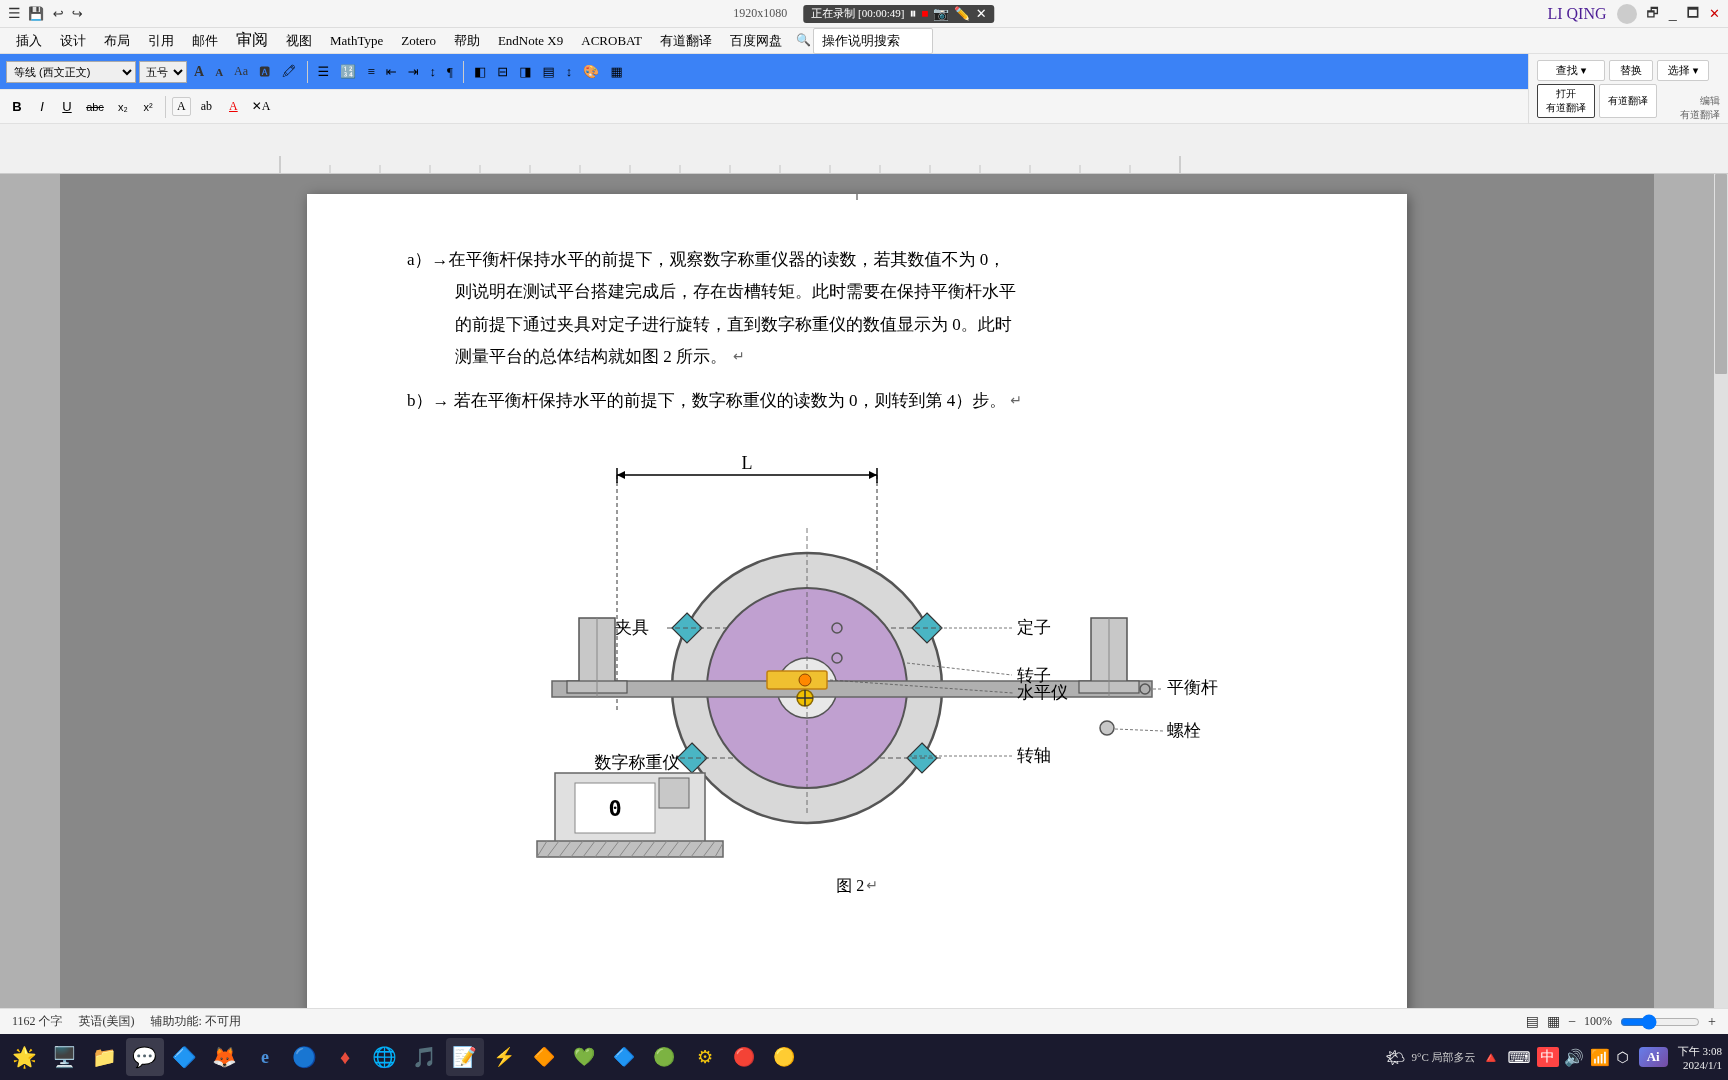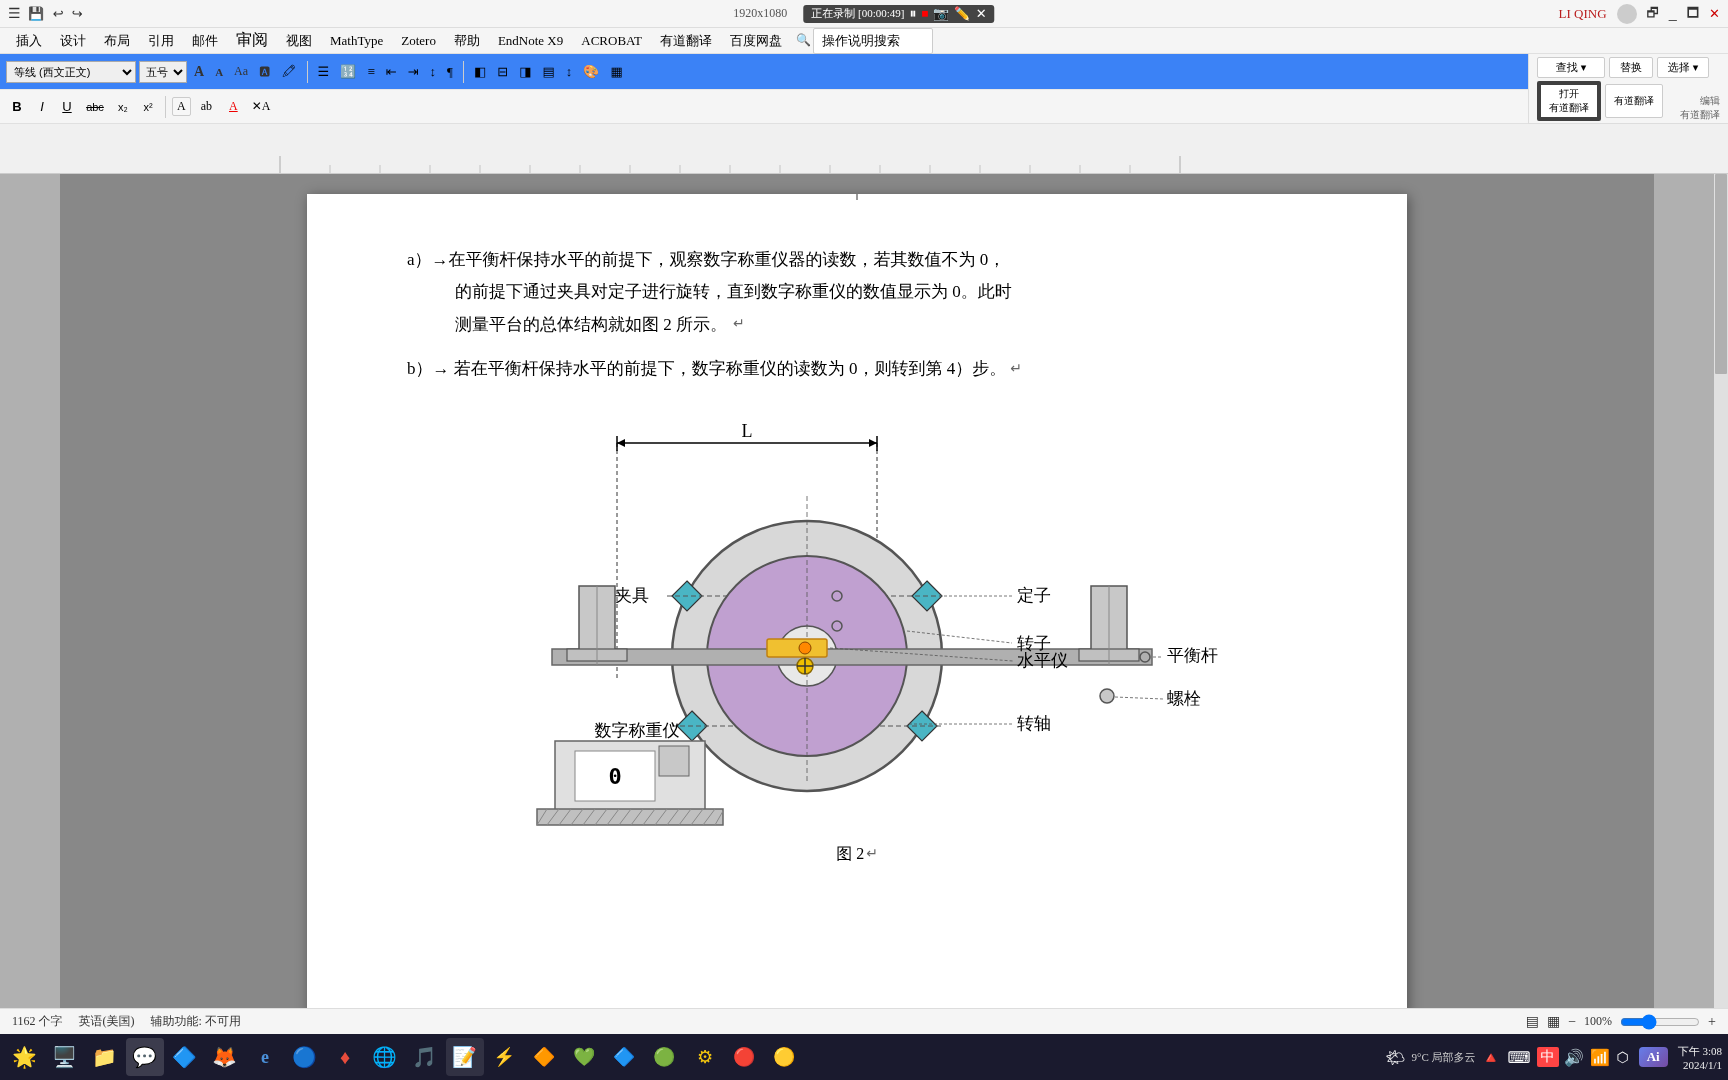--- a/index.html
+++ b/index.html
@@ -106,21 +106,21 @@
     <span style="display:flex;align-items:center;gap:5px;background:#444;color:#fff;padding:1px 8px;border-radius:3px;font-size:11px;">
       <span>正在录制 [00:00:49]</span>
       <span style="cursor:pointer;font-size:14px;">⏸</span>
       <span style="cursor:pointer;color:red;font-size:14px;">⏹</span>
       <span style="cursor:pointer;font-size:13px;">📷</span>
       <span style="cursor:pointer;font-size:13px;">✏️</span>
       <span style="cursor:pointer;font-size:13px;">✕</span>
     </span>
   </div>
   <div style="margin-left:auto;display:flex;align-items:center;gap:10px;">
-    <span style="font-size:13px;color:#b91c1c;">LI QING</span>
+    <span style="font-size:16px;color:#4c1d95;">LI QING</span>
     <span style="width:20px;height:20px;background:#ccc;border-radius:50%;display:inline-block;cursor:pointer;"></span>
     <span style="cursor:pointer;font-size:13px;">🗗</span>
     <span style="cursor:pointer;font-size:16px;">_</span>
     <span style="cursor:pointer;font-size:13px;">🗖</span>
     <span style="cursor:pointer;font-size:13px;color:#c00;">✕</span>
   </div>
 </div>
 
 <div id="menubar" style="position:absolute;top:28px;left:0;right:0;height:26px;background:#f5f5f5;display:flex;align-items:center;padding:0 8px;gap:2px;border-bottom:1px solid #e0e0e0;z-index:200;">
   <span style="padding:3px 8px;font-size:13px;cursor:pointer;border-radius:2px;">插入</span>
@@ -242,21 +242,21 @@
   </div>
 </div>
 
 <div id="right-tools" style="position:absolute;top:54px;right:0;width:200px;height:70px;background:#f5f5f5;display:flex;flex-direction:column;justify-content:center;padding:4px 8px;gap:3px;z-index:195;border-bottom:1px solid #ddd;border-left:1px solid #ddd;">
   <div style="display:flex;align-items:center;gap:4px;">
     <button style="padding:2px 8px;font-size:11px;cursor:pointer;border:1px solid #ccc;background:#fff;border-radius:2px;width:68px;">查找 ▾</button>
     <button style="padding:2px 8px;font-size:11px;cursor:pointer;border:1px solid #ccc;background:#fff;border-radius:2px;width:44px;">替换</button>
     <button style="padding:2px 8px;font-size:11px;cursor:pointer;border:1px solid #ccc;background:#fff;border-radius:2px;width:52px;">选择 ▾</button>
   </div>
   <div style="display:flex;align-items:center;gap:4px;">
-    <button style="padding:2px 8px;font-size:10px;cursor:pointer;border:4px solid #404040;background:#fff;border-radius:2px;">打开<br>有道翻译</button>
+    <button style="padding:2px 8px;font-size:10px;cursor:pointer;border:1px solid #404040;background:#fff;border-radius:2px;">打开<br>有道翻译</button>
     <button style="padding:2px 8px;font-size:10px;cursor:pointer;border:1px solid #ccc;background:#fff;border-radius:2px;height:34px;">有道翻译</button>
   </div>
 </div>
 
 <div style="position:absolute;top:54px;right:0;width:200px;height:70px;z-index:196;display:flex;flex-direction:column;justify-content:flex-end;padding:2px 8px;">
   <div style="font-size:10px;color:#666;text-align:right;">编辑</div>
   <div style="font-size:10px;color:#666;text-align:right;">有道翻译</div>
 </div>
 
 <div style="position:absolute;top:156px;left:0;right:0;height:18px;background:#f0f0f0;border-bottom:1px solid #ccc;z-index:180;">
@@ -294,20 +294,23 @@
   <div style="position:absolute;left:0;top:0;width:60px;height:100%;background:#b0b0b0;"></div>
   <div style="position:absolute;right:0;top:0;width:60px;height:100%;background:#b0b0b0;"></div>
 
   <div style="width:1100px;min-height:820px;background:#fff;margin:20px auto;padding:50px 100px 80px 100px;box-shadow:2px 2px 12px rgba(0,0,0,0.4);position:relative;">
 
     <div style="font-size:17px;line-height:1.9;color:#000;font-family:'SimSun','FangSong',serif;">
 
       <div style="display:flex;margin-bottom:0;">
         <span style="white-space:nowrap;">a）→ </span>
         <span style="text-align:justify;">在平衡杆保持水平的前提下，观察数字称重仪器的读数，若其数值不为 0，</span>
+      </div>
+      <div style="padding-left:48px;">
+        <span>则说明在测试平台搭建完成后，存在齿槽转矩。此时需要在保持平衡杆水平</span>
       </div>
       <div style="padding-left:48px;">
         <span>的前提下通过夹具对定子进行旋转，直到数字称重仪的数值显示为 0。此时</span>
       </div>
       <div style="padding-left:48px;display:flex;align-items:center;gap:6px;">
         <span>测量平台的总体结构就如图 2 所示。</span>
         <span style="color:#666;font-size:14px;">↵</span>
       </div>
 
       <div style="display:flex;align-items:center;gap:4px;margin-top:12px;">

